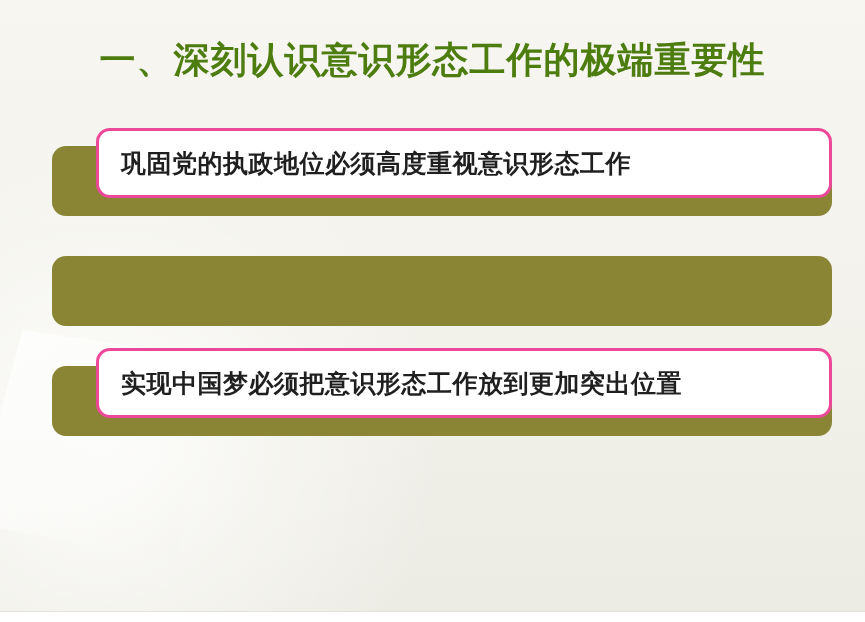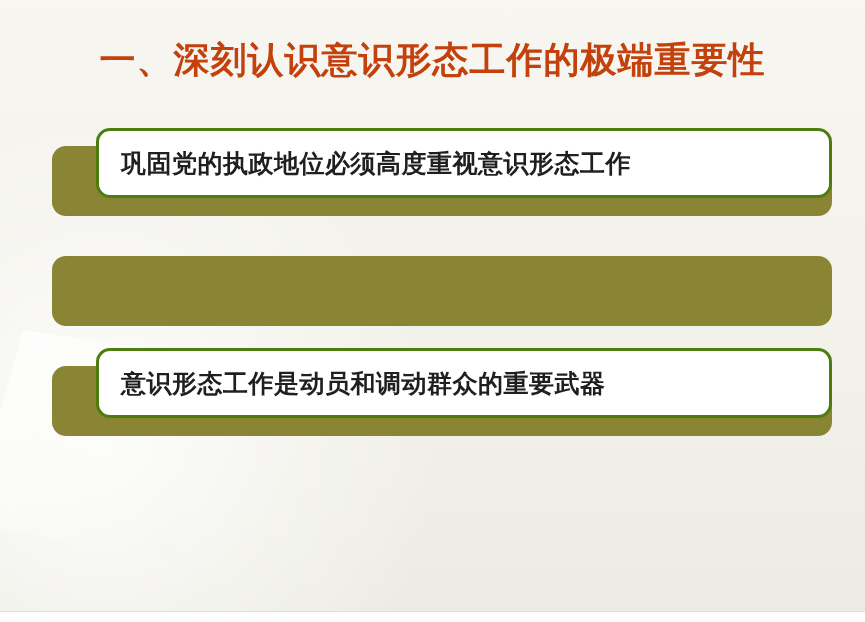--- a/index.html
+++ b/index.html
@@ -49,21 +49,21 @@
   }
 
   .title {
     position: absolute;
     top: 36px;
     left: 0;
     right: 0;
     text-align: center;
     font-size: 36px;
     font-weight: bold;
-    color: #c2410c;
+    color: #4d7c0f;
     letter-spacing: 1px;
     white-space: nowrap;
   }
 
   .items {
     position: absolute;
     top: 128px;
     left: 52px;
     width: 780px;
   }
@@ -83,21 +83,21 @@
     background: #8a8535;
     border-radius: 14px;
   }
   .item .chip {
     position: absolute;
     left: 44px;
     top: 0;
     width: 736px;
     height: 70px;
     background: #ffffff;
-    border: 3px solid #4d7c0f;
+    border: 3px solid #ec4899;
     border-radius: 14px;
     box-sizing: border-box;
     display: flex;
     align-items: center;
   }
   .item .chip-text {
     padding-left: 22px;
     padding-right: 14px;
     font-size: 25px;
     font-weight: bold;
@@ -121,24 +121,24 @@
       <div class="bracket"></div>
       <div class="chip">
         <div class="chip-text">巩固党的执政地位必须高度重视意识形态工作</div>
       </div>
     </div>
 
     <div class="item">
       <div class="bracket"></div>
     </div>
 
-
     <div class="item">
       <div class="bracket"></div>
       <div class="chip">
-        <div class="chip-text">意识形态工作是动员和调动群众的重要武器</div>
+        <div class="chip-text">实现中国梦必须把意识形态工作放到更加突出位置</div>
       </div>
     </div>
+
 
   </div>
 
   <div class="bottom-band"></div>
 </div>
 
 </body></html>

